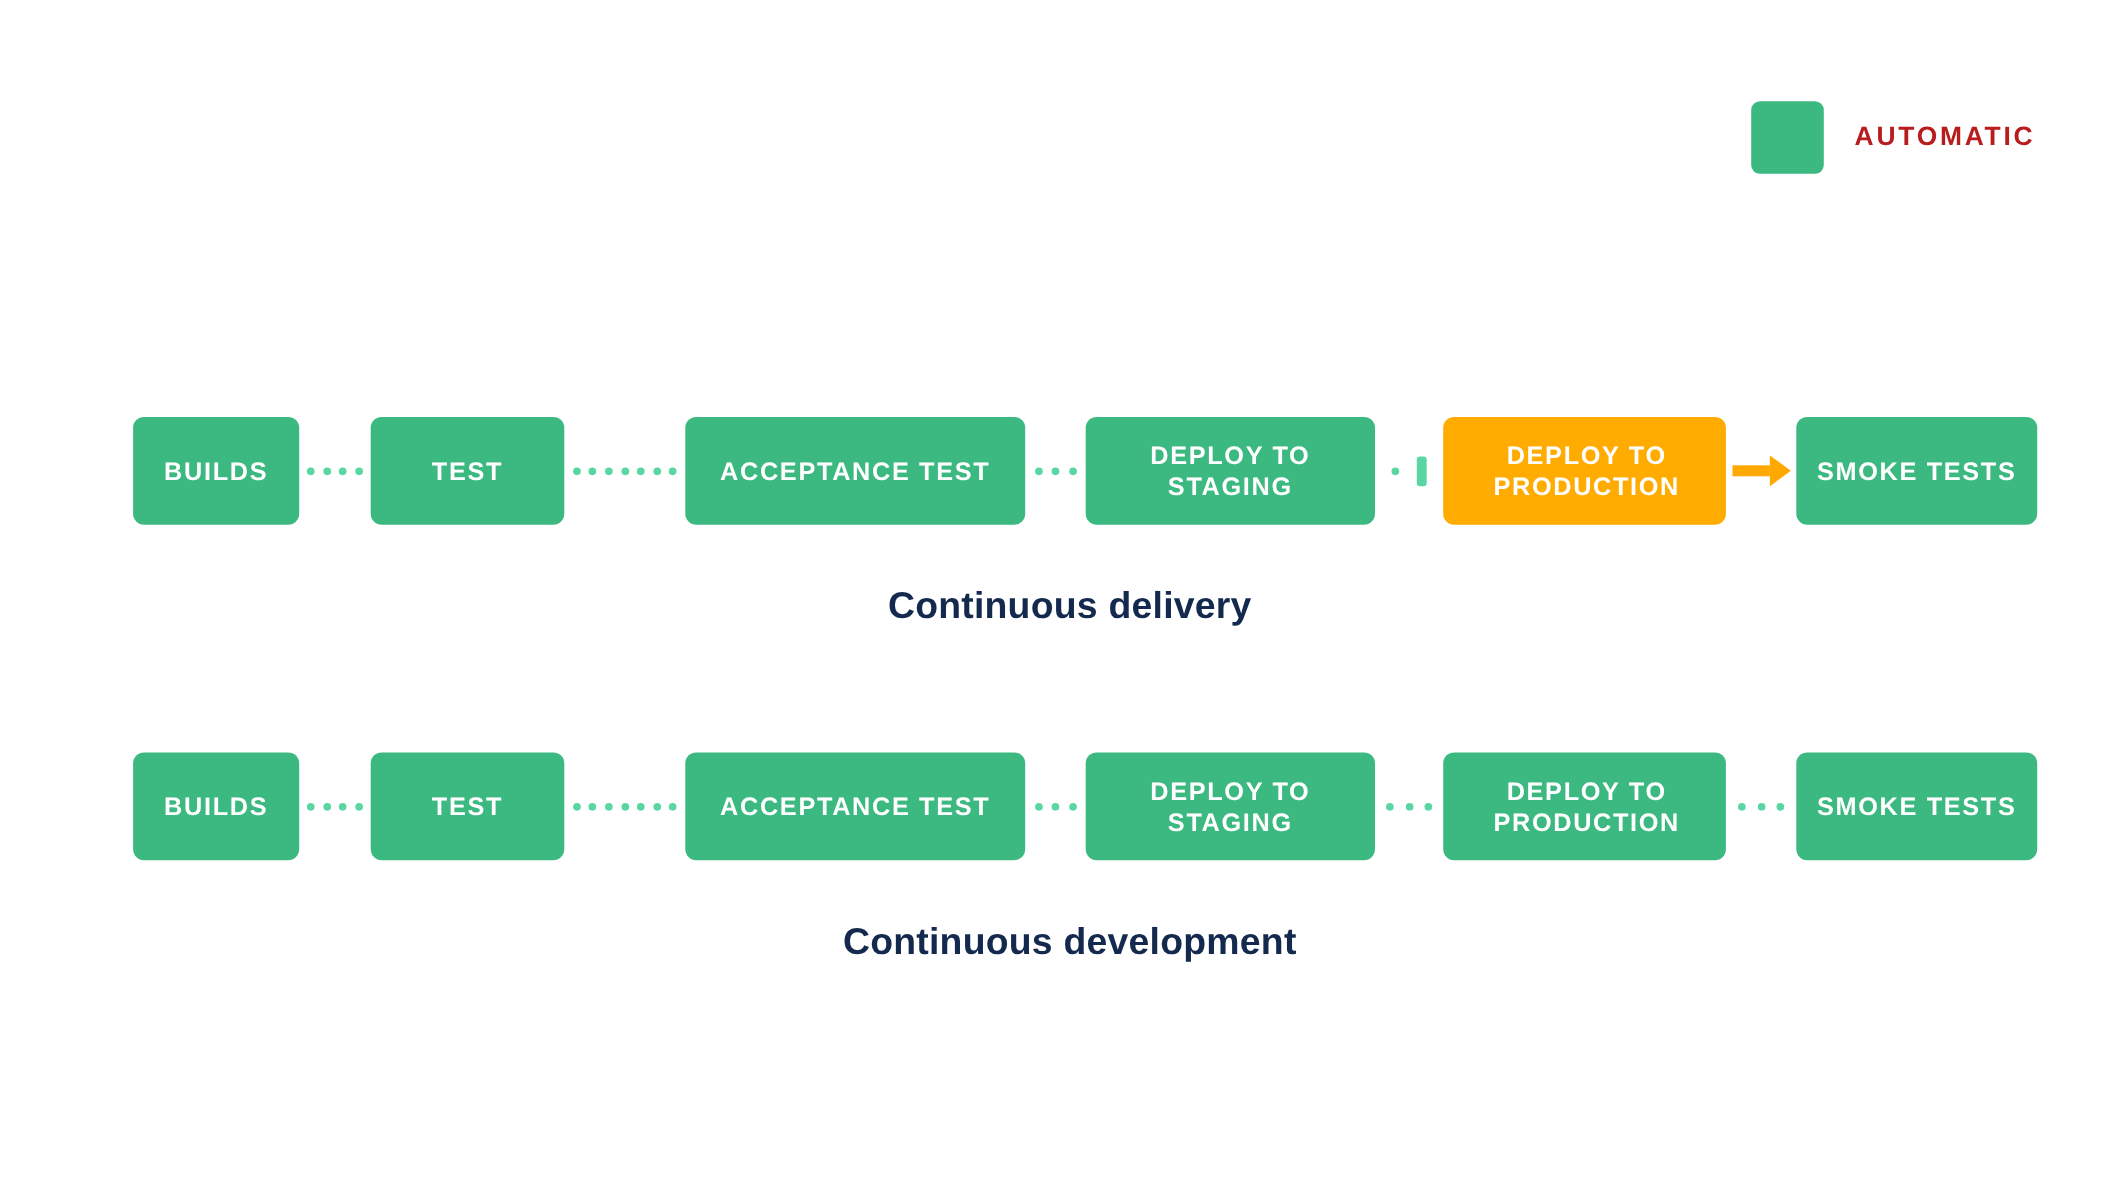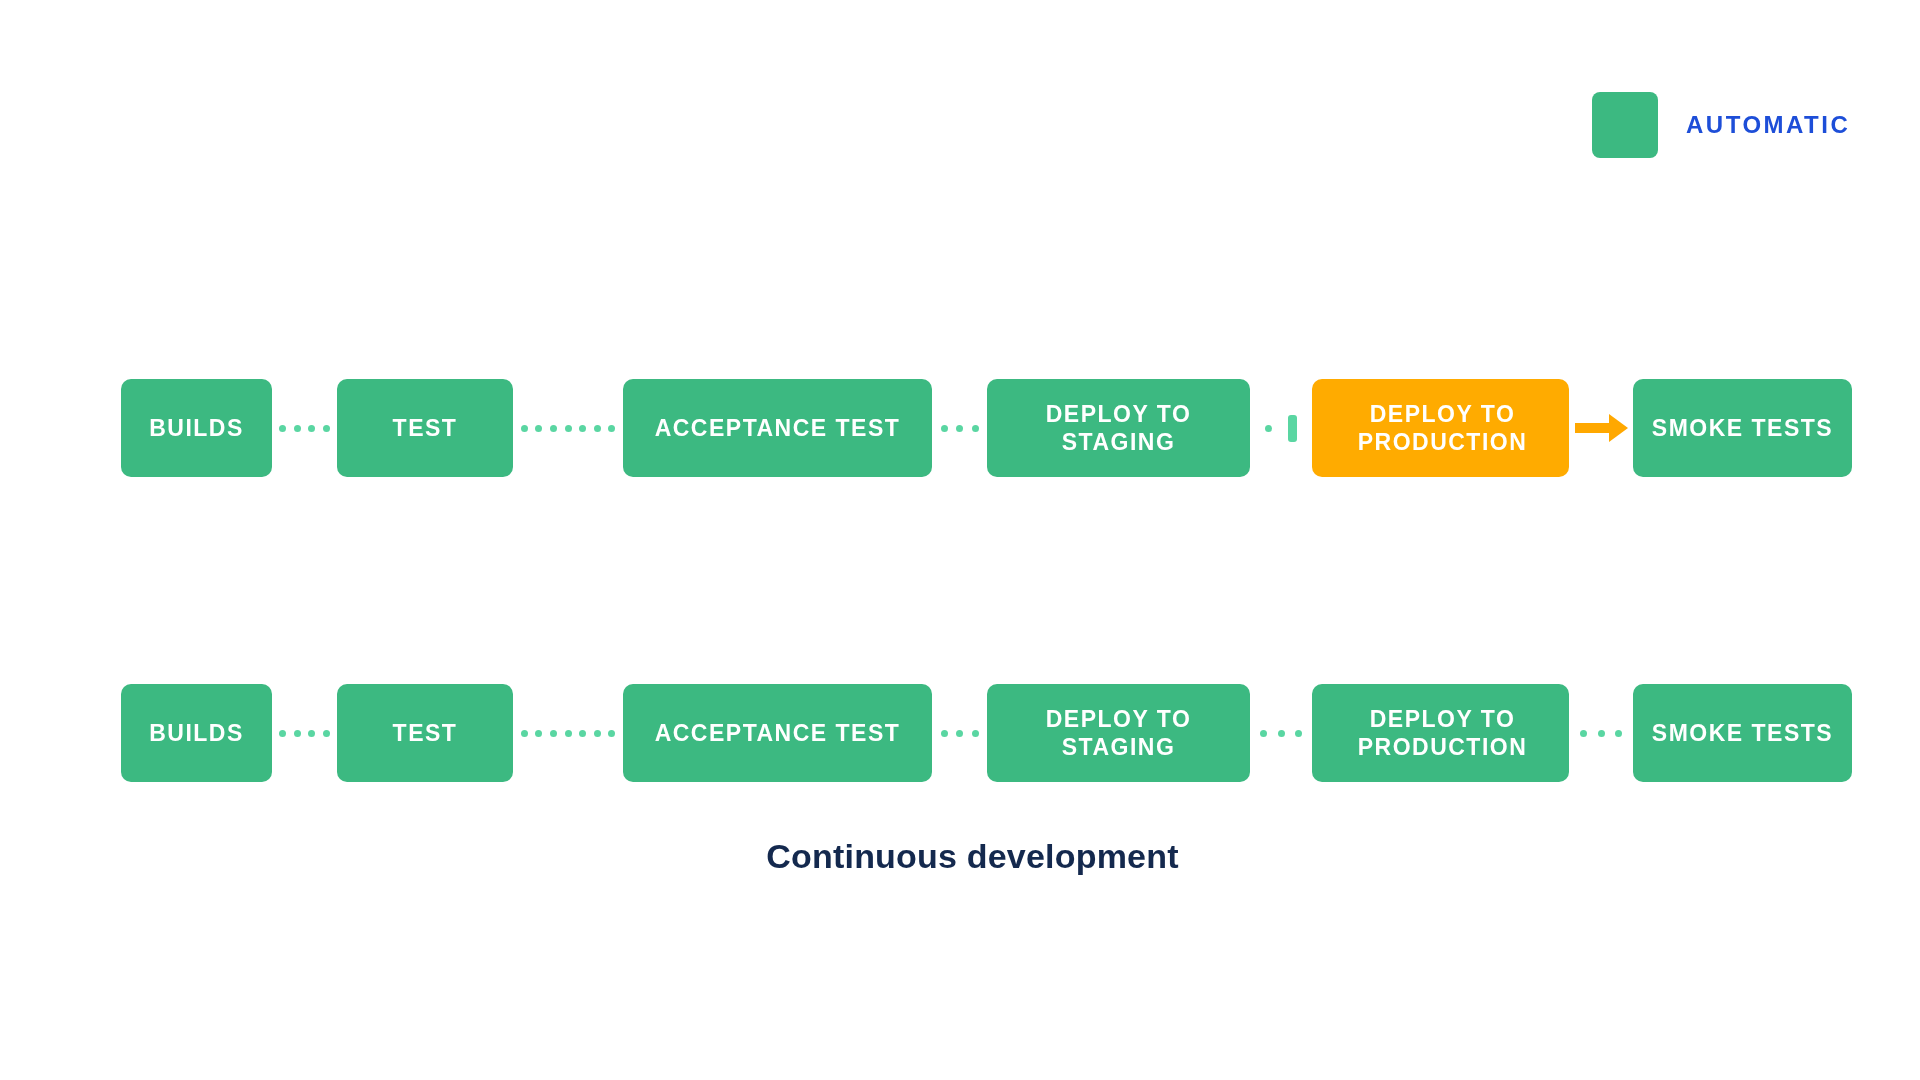--- a/index.html
+++ b/index.html
@@ -6,21 +6,21 @@
   body{
     width:1920px;height:1080px;position:relative;overflow:hidden;
     background:#ffffff;
     font-family:"Liberation Sans","DejaVu Sans",sans-serif;
   }
 
   
   .legend{position:absolute;top:92px;left:1592px;display:flex;flex-direction:column;gap:20px;}
   .legend-item{display:flex;align-items:center;gap:28px;}
   .swatch{width:66px;height:66px;border-radius:8px;flex:0 0 auto;}
-  .legend-label{font-size:24px;font-weight:700;letter-spacing:2.5px;color:#1d4ed8;}
+  .legend-label{font-size:24px;font-weight:700;letter-spacing:2.5px;color:#b91c1c;}
 
   
   .pipeline{position:absolute;left:121px;width:1703px;}
   #pipeline-0{top:379px;}
   #pipeline-1{top:684px;}
   .row{display:flex;align-items:center;height:98px;}
 
   .stage{
     height:98px;border-radius:10px;display:flex;align-items:center;justify-content:center;
     text-align:center;color:#ffffff;font-weight:700;font-size:23px;line-height:1.22;
@@ -94,20 +94,21 @@
       </div>
       <div class="stage col4 manual" style="background: rgb(255, 171, 0);">DEPLOY TO PRODUCTION</div>
       <div class="connector c4">
         <span class="arrow">
           <span class="shaft" style="background: rgb(255, 168, 0);"></span>
           <span class="head" style="border-left-color: rgb(255, 168, 0);"></span>
         </span>
       </div>
       <div class="stage col5" style="background: rgb(60, 185, 129);">SMOKE TESTS</div>
     </div>
+  <h2 class="caption">Continuous delivery</h2>
 </section>
 
 <section class="pipeline" id="pipeline-1">
   <div class="row">
       <div class="stage col0" style="background: rgb(60, 185, 129);">BUILDS</div>
       <div class="connector c0">
         <span class="dot" style="background: rgb(90, 214, 162);"></span>
         <span class="dot" style="background: rgb(90, 214, 162);"></span>
         <span class="dot" style="background: rgb(90, 214, 162);"></span>
         <span class="dot" style="background: rgb(90, 214, 162);"></span>

